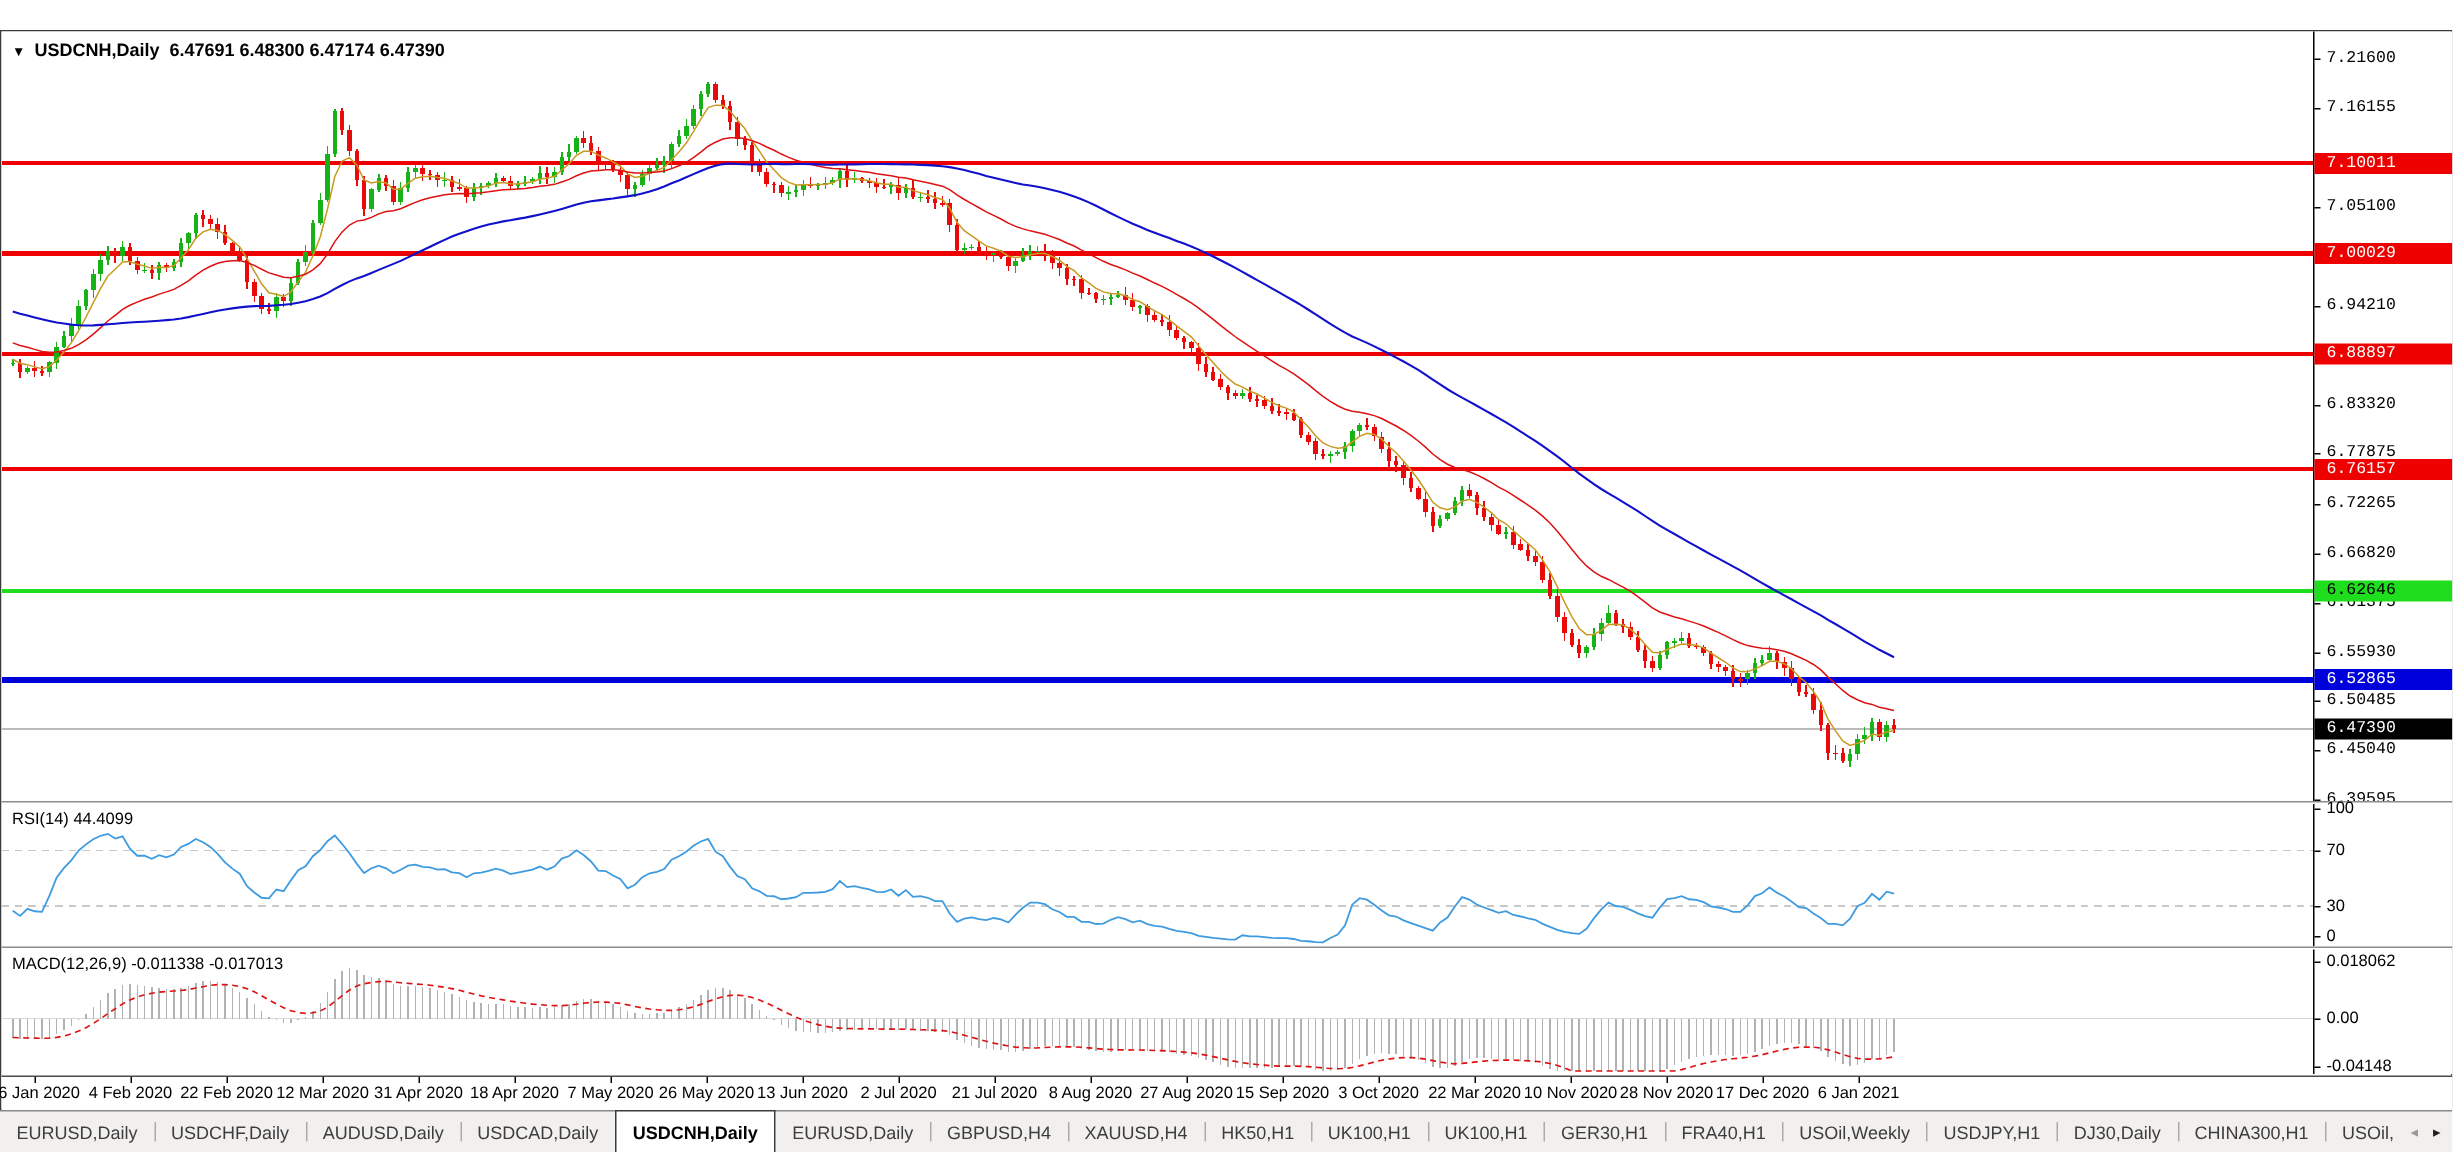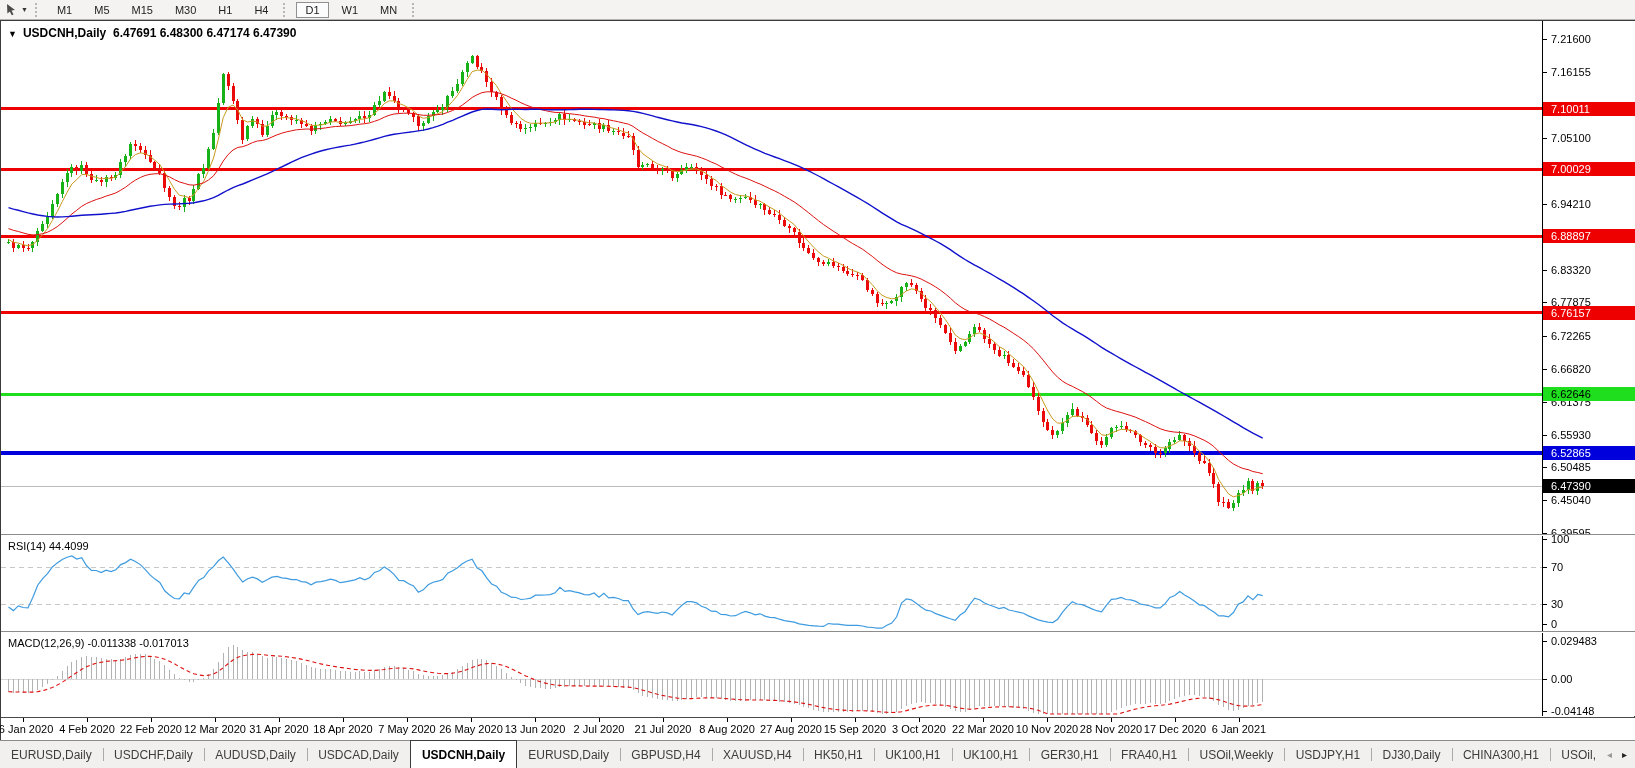--- a/index.html
+++ b/index.html
@@ -39,42 +39,20 @@
   .tab-scrolls{margin-left:auto;display:flex;align-items:center;padding-right:8px;gap:10px;}
   .tab-scrolls span{font-size:10px;}
   .scroll-left{color:#999;}
   .scroll-right{color:#222;}
 </style>
 </head>
 <body>
 
 <div class="app">
 
-  <div class="toolbar">
-    <div class="tool-icon">
-      <svg width="13" height="13">
-        <path d="M2,1 L10,7 L6.5,7.6 L8.5,11.5 L6.8,12.3 L4.8,8.4 L2.4,10.6 Z" fill="#4a4a4a"></path>
-      </svg>
-      <span class="caret">▼</span>
-    </div>
-    <div class="grip"></div>
-    <div id="tf-buttons" style="display:flex;align-items:center;">
-        <div class="tfbtn">M1</div>
-        <div class="tfbtn">M5</div>
-        <div class="tfbtn">M15</div>
-        <div class="tfbtn">M30</div>
-        <div class="tfbtn">H1</div>
-        <div class="tfbtn">H4</div>
-        <div class="grip"></div>
-        <div class="tfbtn active">D1</div>
-        <div class="tfbtn">W1</div>
-        <div class="tfbtn">MN</div>
-        <div class="grip"></div>
-      </div>
-  </div>
 
   <div class="chart-window">
 
     <div class="pane" style="top:0;height:513px;">
       <svg id="main-svg" width="1541" height="513">
           <line x1="0" x2="1541" y1="87.8" y2="87.8" stroke="#ee0000" stroke-width="3" shape-rendering="crispEdges"></line>
           <line x1="0" x2="1541" y1="148.0" y2="148.0" stroke="#ee0000" stroke-width="3" shape-rendering="crispEdges"></line>
           <line x1="0" x2="1541" y1="215.0" y2="215.0" stroke="#ee0000" stroke-width="3" shape-rendering="crispEdges"></line>
           <line x1="0" x2="1541" y1="291.8" y2="291.8" stroke="#ee0000" stroke-width="3" shape-rendering="crispEdges"></line>
           <line x1="0" x2="1541" y1="373.1" y2="373.1" stroke="#1ede1e" stroke-width="3" shape-rendering="crispEdges"></line>
@@ -599,21 +577,21 @@
             <rect x="1260.2" y="462.1" width="3" height="2.9" fill="#ea0a0a"></rect>
           </g>
           <polyline points="7.5,218.5 12.4,221.2 17.3,222.1 22.1,223.6 27.0,224.8 31.9,223.4 36.8,219.0 41.7,213.6 46.5,207.6 51.4,199.4 56.3,190.5 61.2,180.8 66.1,171.3 70.9,163.0 75.8,158.5 80.7,153.6 85.6,153.4 90.5,155.2 95.3,156.3 100.2,157.9 105.1,157.2 110.0,157.3 114.9,156.1 119.7,151.0 124.6,145.5 129.5,137.9 134.4,133.6 139.3,131.9 144.1,132.6 149.0,135.4 153.9,139.3 158.8,143.6 163.7,151.4 168.5,159.7 173.4,168.2 178.3,174.2 183.2,175.2 188.1,176.7 192.9,173.7 197.8,166.9 202.7,160.4 207.6,149.5 212.5,137.0 217.3,118.5 222.2,96.7 227.1,86.3 232.0,84.1 236.9,89.1 241.7,98.9 246.6,101.0 251.5,100.0 256.4,101.0 261.3,105.2 266.1,105.0 271.0,101.2 275.9,97.8 280.8,96.8 285.7,96.5 290.5,97.4 295.4,97.9 300.3,99.7 305.2,101.4 310.1,104.4 314.9,104.4 319.8,104.0 324.7,102.9 329.6,101.1 334.5,100.6 339.3,101.5 344.2,101.6 349.1,101.0 354.0,100.1 358.9,98.3 363.7,97.9 368.6,96.5 373.5,92.3 378.4,88.2 383.3,82.5 388.1,79.9 393.0,79.8 397.9,82.4 402.8,84.3 407.7,86.9 412.5,89.8 417.4,94.9 422.3,97.3 427.2,96.5 432.1,94.5 436.9,92.7 441.8,90.6 446.7,85.5 451.6,80.3 456.5,74.4 461.3,66.8 466.2,58.4 471.1,50.7 476.0,49.1 480.9,49.3 485.7,53.1 490.6,59.2 495.5,64.7 500.4,72.8 505.3,79.8 510.1,87.0 515.0,92.2 519.9,97.4 524.8,100.6 529.7,102.3 534.5,102.2 539.4,102.2 544.3,102.0 549.2,101.8 554.1,100.9 558.9,98.2 563.8,98.4 568.7,98.2 573.6,98.7 578.5,99.5 583.3,100.8 588.2,101.8 593.1,101.9 598.0,103.8 602.9,103.9 607.7,106.1 612.6,107.4 617.5,108.8 622.4,110.7 627.3,112.0 632.1,117.8 637.0,127.2 641.9,132.8 646.8,136.3 651.7,139.8 656.5,142.9 661.4,144.5 666.3,146.4 671.2,149.8 676.1,150.7 680.9,150.2 685.8,148.9 690.7,148.0 695.6,148.0 700.5,150.0 705.3,152.5 710.2,156.6 715.1,159.4 720.0,164.3 724.9,167.6 729.7,171.2 734.6,173.6 739.5,174.6 744.4,174.9 749.3,176.2 754.1,178.7 759.0,180.2 763.9,183.2 768.8,186.3 773.7,188.8 778.5,192.2 783.4,196.3 788.3,199.9 793.2,203.6 798.1,209.6 802.9,215.4 807.8,220.9 812.7,226.3 817.6,231.1 822.5,235.0 827.3,237.1 832.2,239.8 837.1,241.7 842.0,244.4 846.9,247.3 851.7,249.5 856.6,251.1 861.5,253.6 866.4,258.8 871.3,263.7 876.1,269.7 881.0,274.2 885.9,276.6 890.8,277.8 895.7,277.3 900.5,273.6 905.4,269.9 910.3,267.9 915.2,268.6 920.1,271.8 924.9,276.7 929.8,280.8 934.7,286.4 939.6,292.3 944.5,298.7 949.3,306.0 954.2,313.9 959.1,317.5 964.0,318.8 968.9,316.9 973.7,313.1 978.6,311.9 983.5,313.9 988.4,317.0 993.3,320.9 998.1,325.5 1003.0,328.2 1007.9,332.8 1012.8,337.0 1017.7,341.3 1022.5,345.5 1027.4,352.2 1032.3,360.2 1037.2,370.2 1042.1,380.6 1046.9,390.1 1051.8,398.0 1056.7,402.1 1061.6,402.0 1066.5,399.3 1071.3,395.4 1076.2,395.2 1081.1,395.7 1086.0,398.4 1090.9,403.0 1095.7,408.6 1100.6,413.8 1105.5,414.4 1110.4,412.0 1115.3,410.1 1120.1,408.3 1125.0,408.6 1129.9,409.2 1134.8,410.9 1139.7,414.4 1144.5,417.5 1149.4,420.5 1154.3,424.2 1159.2,426.7 1164.1,426.9 1168.9,424.9 1173.8,422.8 1178.7,419.9 1183.6,419.9 1188.5,421.5 1193.3,424.8 1198.2,430.0 1203.1,434.0 1208.0,440.0 1212.9,447.5 1217.7,458.6 1222.6,466.1 1227.5,472.9 1232.4,475.9 1237.3,474.5 1242.1,472.6 1247.0,468.5 1251.9,469.1 1256.8,466.8 1261.7,466.2 " fill="none" stroke="#c99a20" stroke-width="1"></polyline>
           <polyline points="7.5,207.6 12.4,209.3 17.3,210.5 22.1,211.9 27.0,213.3 31.9,213.9 36.8,213.6 41.7,212.7 46.5,211.2 51.4,208.7 56.3,205.6 61.2,201.7 66.1,197.4 70.9,193.0 75.8,189.2 80.7,185.3 85.6,182.5 90.5,180.4 95.3,178.5 100.2,177.0 105.1,175.1 110.0,173.6 114.9,171.9 119.7,169.2 124.6,166.2 129.5,162.4 134.4,159.1 139.3,156.5 144.1,154.5 149.0,153.3 153.9,152.8 158.8,152.7 163.7,154.0 168.5,155.9 173.4,158.5 178.3,160.9 183.2,162.3 188.1,163.8 192.9,164.1 197.8,163.2 202.7,161.8 207.6,158.9 212.5,154.8 217.3,148.4 222.2,140.1 227.1,133.6 232.0,129.0 236.9,126.4 241.7,125.7 246.6,123.9 251.5,121.6 256.4,120.0 261.3,119.5 266.1,118.2 271.0,116.0 275.9,113.9 280.8,112.2 285.7,110.8 290.5,109.8 295.4,108.8 300.3,108.4 305.2,108.0 310.1,108.2 314.9,107.9 319.8,107.5 324.7,106.9 329.6,106.1 334.5,105.5 339.3,105.3 344.2,105.0 349.1,104.6 354.0,104.0 358.9,103.2 363.7,102.7 368.6,101.9 373.5,100.3 378.4,98.6 383.3,96.2 388.1,94.3 393.0,93.0 397.9,92.6 402.8,92.2 407.7,92.2 412.5,92.5 417.4,93.6 422.3,94.3 427.2,94.3 432.1,94.0 436.9,93.6 441.8,93.0 446.7,91.4 451.6,89.5 456.5,87.2 461.3,84.1 466.2,80.4 471.1,76.5 476.0,73.8 480.9,71.7 485.7,70.8 490.6,70.8 495.5,71.3 500.4,72.8 505.3,74.6 510.1,77.0 515.0,79.2 519.9,81.7 524.8,83.9 529.7,85.8 534.5,87.2 539.4,88.5 544.3,89.6 549.2,90.6 554.1,91.4 558.9,91.5 563.8,92.2 568.7,92.7 573.6,93.3 578.5,93.9 583.3,94.8 588.2,95.5 593.1,96.1 598.0,97.1 602.9,97.7 607.7,98.8 612.6,99.8 617.5,100.8 622.4,102.0 627.3,103.1 632.1,105.4 637.0,108.9 641.9,112.0 646.8,114.7 651.7,117.5 656.5,120.2 661.4,122.6 666.3,125.0 671.2,127.8 676.1,129.9 680.9,131.6 685.8,132.9 690.7,134.0 695.6,135.2 700.5,136.9 705.3,138.7 710.2,141.0 715.1,143.0 720.0,145.7 724.9,148.2 729.7,150.8 734.6,153.2 739.5,155.3 744.4,157.0 749.3,158.9 754.1,161.1 759.0,163.0 763.9,165.3 768.8,167.7 773.7,169.9 778.5,172.4 783.4,175.2 788.3,178.0 793.2,180.9 798.1,184.4 802.9,188.1 807.8,191.9 812.7,195.9 817.6,199.8 822.5,203.5 827.3,206.8 832.2,210.1 837.1,213.2 842.0,216.4 846.9,219.6 851.7,222.6 856.6,225.3 861.5,228.2 866.4,231.8 871.3,235.4 876.1,239.4 881.0,243.2 885.9,246.6 890.8,249.5 895.7,251.8 900.5,253.1 905.4,253.9 910.3,254.8 915.2,256.1 920.1,258.0 924.9,260.5 929.8,263.0 934.7,266.0 939.6,269.3 944.5,273.0 949.3,277.1 954.2,281.7 959.1,285.4 964.0,288.5 968.9,290.7 973.7,292.0 978.6,293.5 983.5,295.6 988.4,298.0 993.3,300.7 998.1,303.7 1003.0,306.2 1007.9,309.3 1012.8,312.5 1017.7,315.7 1022.5,319.1 1027.4,323.1 1032.3,327.7 1037.2,333.2 1042.1,339.1 1046.9,345.2 1051.8,351.2 1056.7,356.3 1061.6,360.2 1066.5,363.2 1071.3,365.3 1076.2,367.9 1081.1,370.4 1086.0,373.3 1090.9,376.7 1095.7,380.4 1100.6,384.2 1105.5,387.0 1110.4,388.7 1115.3,390.3 1120.1,391.5 1125.0,393.1 1129.9,394.6 1134.8,396.3 1139.7,398.5 1144.5,400.6 1149.4,402.9 1154.3,405.4 1159.2,407.7 1164.1,409.4 1168.9,410.4 1173.8,411.1 1178.7,411.4 1183.6,412.1 1188.5,413.2 1193.3,414.8 1198.2,417.0 1203.1,419.2 1208.0,422.0 1212.9,425.6 1217.7,430.4 1222.6,434.8 1227.5,439.3 1232.4,443.0 1237.3,445.5 1242.1,447.5 1247.0,448.6 1251.9,450.5 1256.8,451.5 1261.7,452.7 " fill="none" stroke="#dd1111" stroke-width="1"></polyline>
           <polyline points="7.5,186.7 12.4,188.1 17.3,189.3 22.1,190.6 27.0,191.9 31.9,193.0 36.8,194.0 41.7,194.7 46.5,195.4 51.4,195.8 56.3,196.0 61.2,195.9 66.1,195.6 70.9,195.2 75.8,194.8 80.7,194.3 85.6,194.0 90.5,193.7 95.3,193.5 100.2,193.2 105.1,192.8 110.0,192.4 114.9,192.0 119.7,191.3 124.6,190.4 129.5,189.3 134.4,188.3 139.3,187.2 144.1,186.2 149.0,185.3 153.9,184.6 158.8,183.9 163.7,183.4 168.5,183.1 173.4,183.0 178.3,182.9 183.2,182.5 188.1,182.2 192.9,181.7 197.8,180.8 202.7,179.8 207.6,178.4 212.5,176.7 217.3,174.4 222.2,171.6 227.1,169.0 232.0,166.6 236.9,164.6 241.7,163.0 246.6,161.0 251.5,158.9 256.4,156.9 261.3,154.9 266.1,152.9 271.0,150.6 275.9,148.2 280.8,145.8 285.7,143.5 290.5,141.2 295.4,138.9 300.3,136.7 305.2,134.8 310.1,133.1 314.9,131.5 319.8,130.0 324.7,128.7 329.6,127.6 334.5,126.6 339.3,125.8 344.2,124.9 349.1,124.1 354.0,123.1 358.9,122.0 363.7,120.9 368.6,119.6 373.5,118.3 378.4,116.9 383.3,115.4 388.1,114.2 393.0,113.2 397.9,112.6 402.8,111.9 407.7,111.3 412.5,110.6 417.4,109.9 422.3,109.1 427.2,108.0 432.1,106.7 436.9,105.1 441.8,103.3 446.7,101.2 451.6,99.3 456.5,97.2 461.3,95.1 466.2,93.0 471.1,91.0 476.0,89.5 480.9,88.4 485.7,88.0 490.6,88.3 495.5,88.5 500.4,88.7 505.3,88.6 510.1,88.3 515.0,88.2 519.9,88.4 524.8,88.5 529.7,88.3 534.5,88.3 539.4,88.4 544.3,88.6 549.2,88.8 554.1,88.8 558.9,88.7 563.8,88.7 568.7,88.6 573.6,88.5 578.5,88.3 583.3,88.3 588.2,88.3 593.1,88.4 598.0,88.5 602.9,88.6 607.7,88.7 612.6,88.9 617.5,89.1 622.4,89.4 627.3,89.8 632.1,90.4 637.0,91.3 641.9,92.4 646.8,93.6 651.7,94.9 656.5,96.3 661.4,97.5 666.3,98.7 671.2,99.9 676.1,101.0 680.9,102.0 685.8,102.7 690.7,103.5 695.6,104.5 700.5,105.6 705.3,106.9 710.2,108.3 715.1,110.0 720.0,111.8 724.9,113.9 729.7,116.2 734.6,118.7 739.5,121.2 744.4,123.6 749.3,125.9 754.1,128.2 759.0,130.2 763.9,132.3 768.8,134.2 773.7,136.0 778.5,137.7 783.4,139.6 788.3,141.4 793.2,143.3 798.1,145.4 802.9,147.7 807.8,150.0 812.7,152.5 817.6,155.0 822.5,157.6 827.3,160.3 832.2,163.0 837.1,165.7 842.0,168.4 846.9,171.2 851.7,173.9 856.6,176.7 861.5,179.5 866.4,182.4 871.3,185.5 876.1,188.6 881.0,191.8 885.9,194.9 890.8,197.9 895.7,200.8 900.5,203.3 905.4,205.4 910.3,207.6 915.2,209.9 920.1,212.3 924.9,214.8 929.8,217.4 934.7,220.0 939.6,222.7 944.5,225.6 949.3,228.7 954.2,232.1 959.1,235.3 964.0,238.5 968.9,241.4 973.7,244.1 978.6,246.7 983.5,249.5 988.4,252.2 993.3,255.0 998.1,257.8 1003.0,260.6 1007.9,263.6 1012.8,266.7 1017.7,269.9 1022.5,272.9 1027.4,276.3 1032.3,279.7 1037.2,283.3 1042.1,287.0 1046.9,290.8 1051.8,294.7 1056.7,298.3 1061.6,301.8 1066.5,305.0 1071.3,307.9 1076.2,310.8 1081.1,313.7 1086.0,316.7 1090.9,319.8 1095.7,323.0 1100.6,326.3 1105.5,329.4 1110.4,332.2 1115.3,335.0 1120.1,337.8 1125.0,340.6 1129.9,343.3 1134.8,346.0 1139.7,348.7 1144.5,351.3 1149.4,353.9 1154.3,356.6 1159.2,359.3 1164.1,362.1 1168.9,364.9 1173.8,367.7 1178.7,370.5 1183.6,373.2 1188.5,375.9 1193.3,378.5 1198.2,381.2 1203.1,383.9 1208.0,386.6 1212.9,389.3 1217.7,392.2 1222.6,395.0 1227.5,397.9 1232.4,400.8 1237.3,403.7 1242.1,406.7 1247.0,409.4 1251.9,412.2 1256.8,414.7 1261.7,417.2 " fill="none" stroke="#1111cc" stroke-width="1.4"></polyline>
         </svg>
       <div class="chart-title">
         <span class="tri">▼</span><span>USDCNH,Daily</span>&nbsp;&nbsp;<span style="font-weight:bold;">6.47691 6.48300 6.47174 6.47390</span>
       </div>
     </div>
-    <div class="axis-col" id="price-axis" style="top:0;height:513px;">
+    <div class="axis-col" id="price-axis" style="top:0;height:513px;font-family:Liberation Mono, monospace;">
         <div class="axis-tick" style="top:18px"></div>
        <div class="axis-lbl" style="top:12px">7.21600</div>
         <div class="axis-tick" style="top:51px"></div>
        <div class="axis-lbl" style="top:45px">7.16155</div>
         <div class="axis-tick" style="top:117px"></div>
        <div class="axis-lbl" style="top:111px">7.05100</div>
         <div class="axis-tick" style="top:183px"></div>
        <div class="axis-lbl" style="top:177px">6.94210</div>
         <div class="axis-tick" style="top:249px"></div>
        <div class="axis-lbl" style="top:243px">6.83320</div>
@@ -927,21 +905,21 @@
             <line x1="1251.9" x2="1251.9" y1="46.0" y2="72.1"></line>
             <line x1="1256.8" x2="1256.8" y1="46.0" y2="70.0"></line>
             <line x1="1261.7" x2="1261.7" y1="46.0" y2="68.5"></line>
           </g>
           <polyline points="7.5,58.7 12.4,58.9 17.3,59.0 22.1,59.1 27.0,59.2 31.9,59.1 36.8,58.6 41.7,57.7 46.5,56.3 51.4,54.4 56.3,52.1 61.2,49.3 66.1,46.1 70.9,42.7 75.8,39.5 80.7,36.3 85.6,33.7 90.5,31.7 95.3,30.2 100.2,29.2 105.1,28.4 110.0,28.0 114.9,27.7 119.7,27.3 124.6,26.7 129.5,25.7 134.4,24.8 139.3,23.9 144.1,23.4 149.0,23.4 153.9,23.8 158.8,24.7 163.7,26.2 168.5,28.2 173.4,30.8 178.3,33.7 183.2,36.3 188.1,38.8 192.9,40.8 197.8,42.0 202.7,42.6 207.6,42.2 212.5,41.0 217.3,38.5 222.2,34.7 227.1,30.7 232.0,27.0 236.9,24.3 241.7,22.8 246.6,22.0 251.5,21.4 256.4,21.2 261.3,21.6 266.1,22.2 271.0,22.6 275.9,23.0 280.8,23.3 285.7,23.8 290.5,24.5 295.4,25.2 300.3,26.1 305.2,27.2 310.1,28.5 314.9,29.7 319.8,30.9 324.7,31.9 329.6,32.8 334.5,33.6 339.3,34.4 344.2,35.1 349.1,35.8 354.0,36.4 358.9,36.8 363.7,37.2 368.6,37.4 373.5,37.4 378.4,37.1 383.3,36.5 388.1,35.8 393.0,35.3 397.9,35.0 402.8,35.1 407.7,35.4 412.5,35.9 417.4,36.9 422.3,38.0 427.2,38.9 432.1,39.7 436.9,40.2 441.8,40.6 446.7,40.6 451.6,40.2 456.5,39.4 461.3,38.2 466.2,36.6 471.1,34.6 476.0,32.9 480.9,31.5 485.7,30.6 490.6,30.4 495.5,30.9 500.4,32.0 505.3,33.6 510.1,35.7 515.0,38.0 519.9,40.5 524.8,42.9 529.7,45.1 534.5,47.1 539.4,48.7 544.3,50.1 549.2,51.2 554.1,52.0 558.9,52.4 563.8,52.7 568.7,52.8 573.6,52.9 578.5,52.9 583.3,53.0 588.2,53.1 593.1,53.1 598.0,53.1 602.9,53.2 607.7,53.3 612.6,53.5 617.5,53.6 622.4,53.9 627.3,54.1 632.1,54.7 637.0,55.8 641.9,57.2 646.8,58.5 651.7,59.9 656.5,61.2 661.4,62.4 666.3,63.4 671.2,64.3 676.1,65.1 680.9,65.5 685.8,65.7 690.7,65.6 695.6,65.3 700.5,65.1 705.3,64.9 710.2,64.9 715.1,64.9 720.0,65.2 724.9,65.6 729.7,66.0 734.6,66.4 739.5,66.7 744.4,66.9 749.3,66.9 754.1,67.0 759.0,67.0 763.9,67.1 768.8,67.3 773.7,67.4 778.5,67.7 783.4,68.0 788.3,68.4 793.2,68.9 798.1,69.6 802.9,70.4 807.8,71.4 812.7,72.5 817.6,73.6 822.5,74.6 827.3,75.5 832.2,76.2 837.1,76.7 842.0,77.1 846.9,77.5 851.7,77.7 856.6,77.7 861.5,77.7 866.4,77.9 871.3,78.1 876.1,78.5 881.0,79.0 885.9,79.3 890.8,79.5 895.7,79.3 900.5,78.7 905.4,77.6 910.3,76.3 915.2,75.0 920.1,73.8 924.9,73.0 929.8,72.4 934.7,72.1 939.6,72.1 944.5,72.4 949.3,73.1 954.2,74.1 959.1,75.1 964.0,75.8 968.9,76.2 973.7,75.9 978.6,75.4 983.5,74.9 988.4,74.4 993.3,74.0 998.1,73.9 1003.0,73.7 1007.9,73.8 1012.8,73.9 1017.7,74.2 1022.5,74.5 1027.4,75.1 1032.3,76.0 1037.2,77.3 1042.1,79.0 1046.9,81.0 1051.8,81.0 1056.7,81.0 1061.6,81.0 1066.5,81.0 1071.3,81.0 1076.2,81.0 1081.1,81.0 1086.0,81.0 1090.9,81.0 1095.7,81.0 1100.6,81.0 1105.5,81.0 1110.4,81.0 1115.3,81.0 1120.1,80.1 1125.0,78.7 1129.9,77.3 1134.8,76.0 1139.7,75.0 1144.5,74.1 1149.4,73.3 1154.3,72.8 1159.2,72.4 1164.1,71.8 1168.9,71.1 1173.8,70.1 1178.7,68.9 1183.6,67.7 1188.5,66.6 1193.3,65.7 1198.2,65.2 1203.1,65.0 1208.0,65.1 1212.9,65.7 1217.7,66.9 1222.6,68.3 1227.5,70.0 1232.4,71.5 1237.3,72.6 1242.1,73.1 1247.0,73.1 1251.9,72.9 1256.8,72.3 1261.7,71.6 " fill="none" stroke="#dd1111" stroke-width="1.1" stroke-dasharray="4 3"></polyline>
         </svg>
       <div class="ind-label">MACD(12,26,9) -0.011338 -0.017013</div>
     </div>
     <div class="axis-col" id="macd-axis" style="top:612px;height:83px;">
         <div class="axis-tick" style="top:8px"></div>
-       <div class="axis-lbl" style="top:2px">0.029483</div>
+       <div class="axis-lbl" style="top:2px">0.018062</div>
         <div class="axis-tick" style="top:46px"></div>
        <div class="axis-lbl" style="top:40px">0.00</div>
         <div class="axis-tick" style="top:78px"></div>
        <div class="axis-lbl" style="top:72px">-0.04148</div>
       </div>
 
     <div class="date-strip" id="date-strip">
         <div class="date-tick" style="left:22px"></div>
        <div class="date-lbl" style="left:22px">16 Jan 2020</div>
         <div class="date-tick" style="left:86px"></div>

